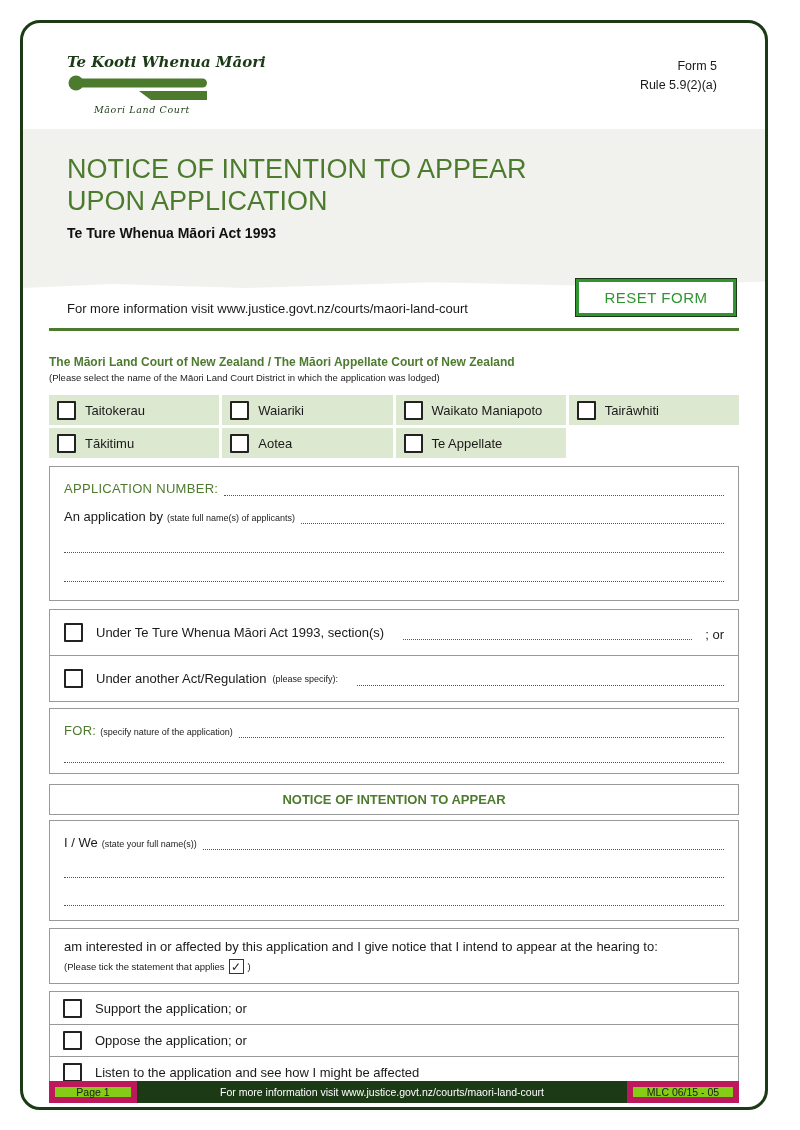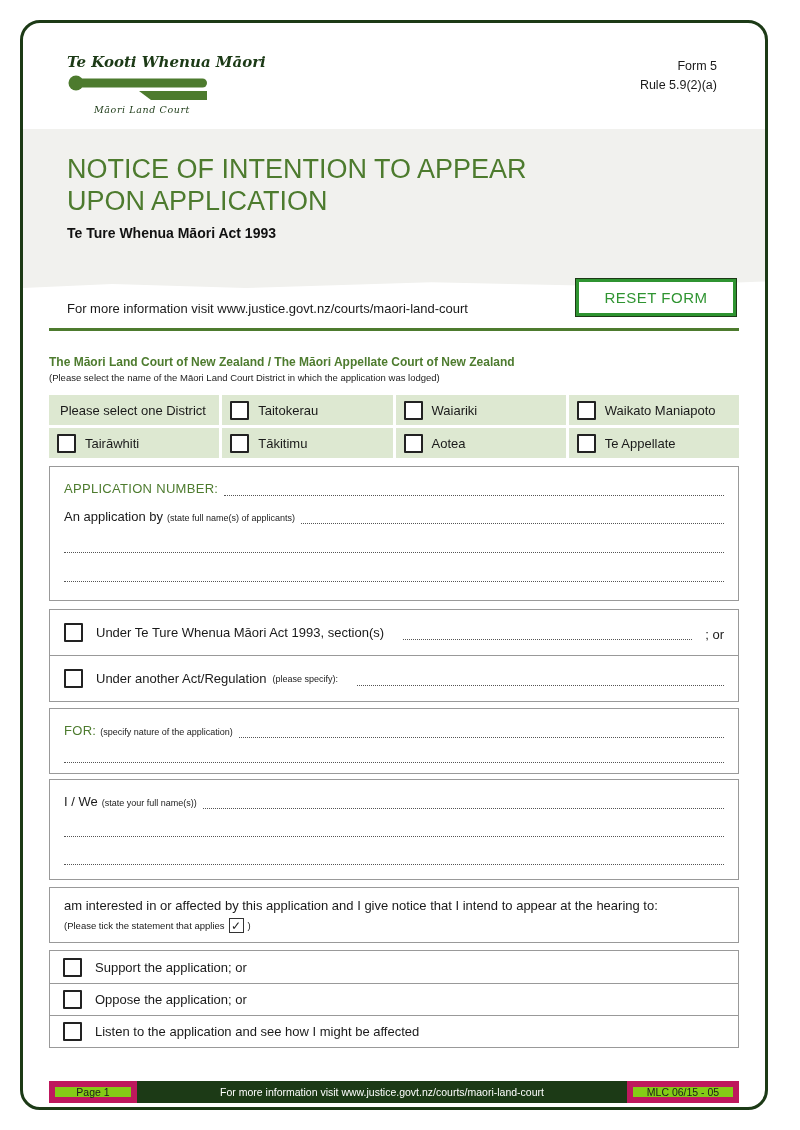--- a/index.html
+++ b/index.html
@@ -237,21 +237,20 @@
     <span>For more information visit www.justice.govt.nz/courts/maori-land-court</span>
   </div>
   <button class="reset-btn">RESET FORM</button>
 
   <div class="green-rule"></div>
 
   <div class="court-heading">The Māori Land Court of New Zealand / The Māori Appellate Court of New Zealand</div>
   <div class="court-note">(Please select the name of the Māori Land Court District in which the application was lodged)</div>
 
   <div class="district-table">
-    <div class="dcell label-cell">Please select one District</div>
     <div class="dcell">
       <span class="checkbox"></span>
       <span>Taitokerau</span>
     </div>
     <div class="dcell">
       <span class="checkbox"></span>
       <span>Waiariki</span>
     </div>
     <div class="dcell">
       <span class="checkbox"></span>
@@ -306,20 +305,21 @@
 
   <div class="box pad-box" style="padding-bottom: 10px; margin-top: 6px;">
     <div class="fieldrow">
       <span class="green-label">FOR:</span>
       <span class="note">(specify nature of the application)</span>
       <span class="dots"></span>
     </div>
     <div class="dotline" style="margin-top: 24px;"></div>
   </div>
 
+  <div class="box notice-head">NOTICE OF INTENTION TO APPEAR</div>
 
   <div class="box pad-box" style="margin-top: 5px; padding-bottom: 14px;">
     <div class="fieldrow">
       <span>I / We</span>
       <span class="note">(state your full name(s))</span>
       <span class="dots"></span>
     </div>
     <div class="dotline" style="margin-top: 27px;"></div>
     <div class="dotline" style="margin-top: 27px;"></div>
   </div>

